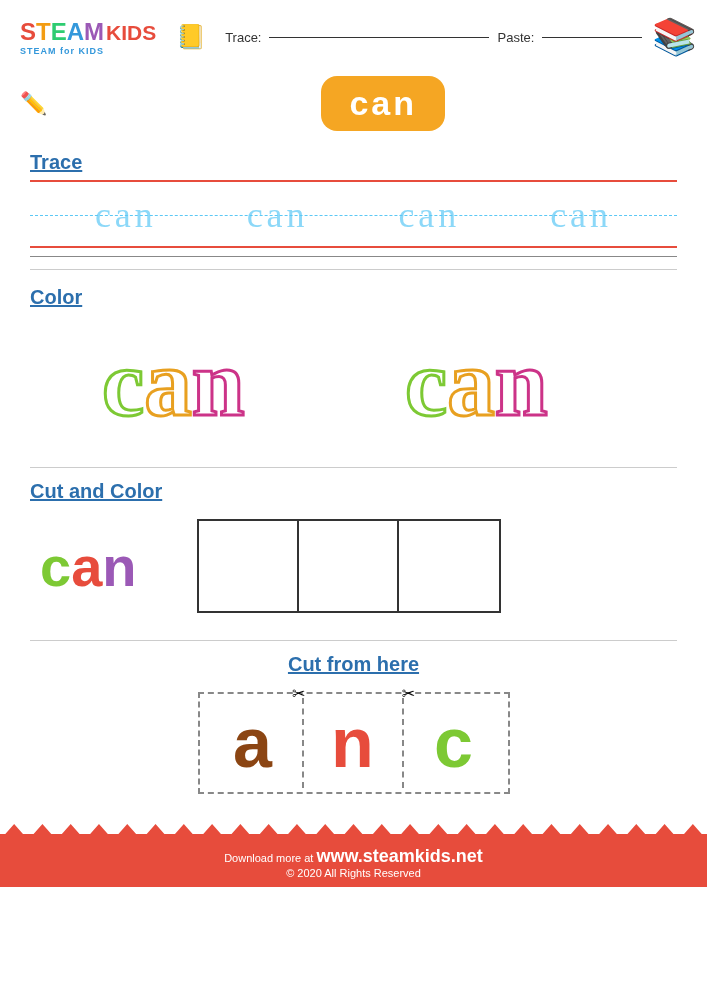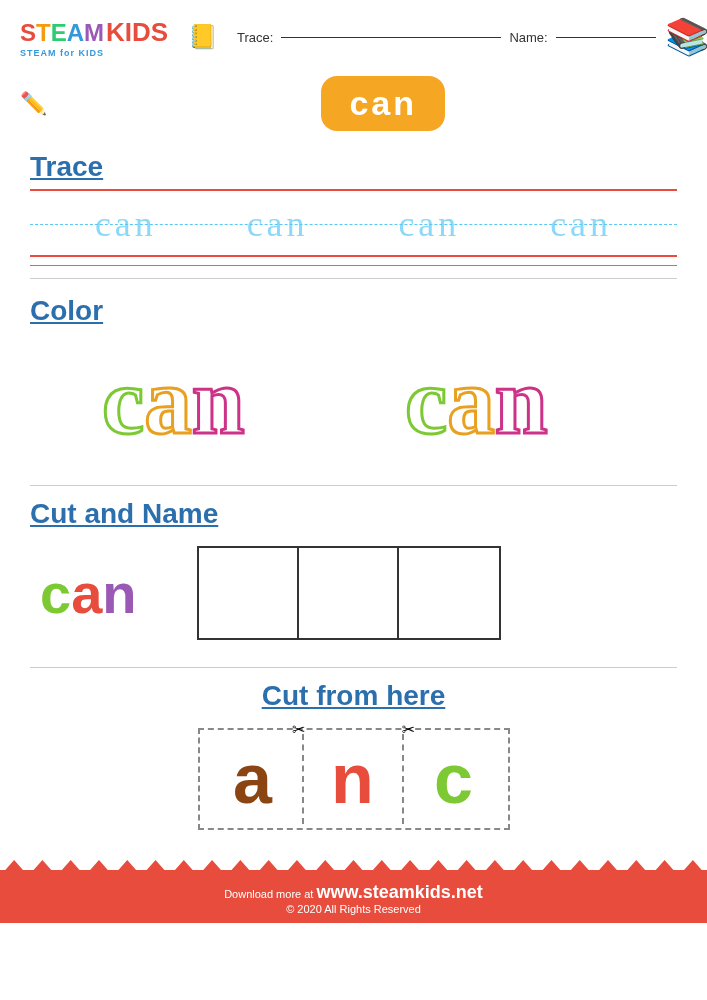--- a/index.html
+++ b/index.html
@@ -69,21 +69,21 @@
       border-radius: 16px;
       padding: 8px 28px;
       color: #fff;
       font-size: 34px;
       font-weight: 900;
       font-family: 'Comic Sans MS', cursive, sans-serif;
       letter-spacing: 3px;
       margin-left: 20px;
     }
     .section-title {
-      font-size: 28px;
+      font-size: 20px;
       font-weight: bold;
       color: #2c6fad;
       text-decoration: underline;
       margin-bottom: 6px;
       margin-top: 10px;
     }
 
     
     .trace-section {
       padding: 0 30px;
@@ -243,31 +243,31 @@
 
 <div class="header">
 
   <div class="logo">
     <div style="display:flex; align-items:baseline; gap:0;">
       <span style="color:#e74c3c;font-size:24px;font-weight:900;">S</span>
       <span style="color:#f39c12;font-size:24px;font-weight:900;">T</span>
       <span style="color:#2ecc71;font-size:24px;font-weight:900;">E</span>
       <span style="color:#3498db;font-size:24px;font-weight:900;">A</span>
       <span style="color:#9b59b6;font-size:24px;font-weight:900;">M</span>
-      <span style="color:#e74c3c;font-size:26px;font-weight:900;margin-left:2px;"> KIDS</span>
+      <span style="color:#e74c3c;font-size:21px;font-weight:900;margin-left:2px;"> KIDS</span>
     </div>
     <div style="color:#3498db;font-size:9px;font-weight:bold;letter-spacing:1px;">STEAM for KIDS</div>
   </div>
 
   <div style="font-size:24px;margin-right:4px;">📒</div>
 
   <div class="header-name-date">
     <span>Trace:</span>
     <span class="header-line header-name-line"></span>
-    <span>Name:</span>
+    <span>Paste:</span>
     <span class="header-line header-date-line"></span>
   </div>
 
   <div class="book-icon">📚</div>
 </div>
 
 <div class="sight-word-bar">
   <span style="font-size:22px;">✏️</span>
   <div style="flex:1; display:flex; justify-content:center;">
     <div class="sight-word-badge">can</div>
@@ -312,21 +312,21 @@
       <text x="10" y="90" font-family="Comic Sans MS, cursive" font-size="95" font-weight="900" fill="none" stroke-width="3">
         <tspan fill="none" stroke="#7dc934">c</tspan><tspan fill="none" stroke="#e8a020">a</tspan><tspan fill="none" stroke="#cc3388">n</tspan>
       </text>
     </svg>
   </div>
 </div>
 
 <hr class="divider">
 
 <div class="cut-paste-section">
-  <div class="section-title">Cut and Name</div>
+  <div class="section-title">Cut and Color</div>
 
   <div class="cut-paste-content">
 
     <div class="cut-paste-word">
       <span class="c">c</span><span class="a">a</span><span class="n">n</span>
     </div>
 
     <div class="paste-boxes">
       <div class="paste-box"></div>
       <div class="paste-box"></div>

